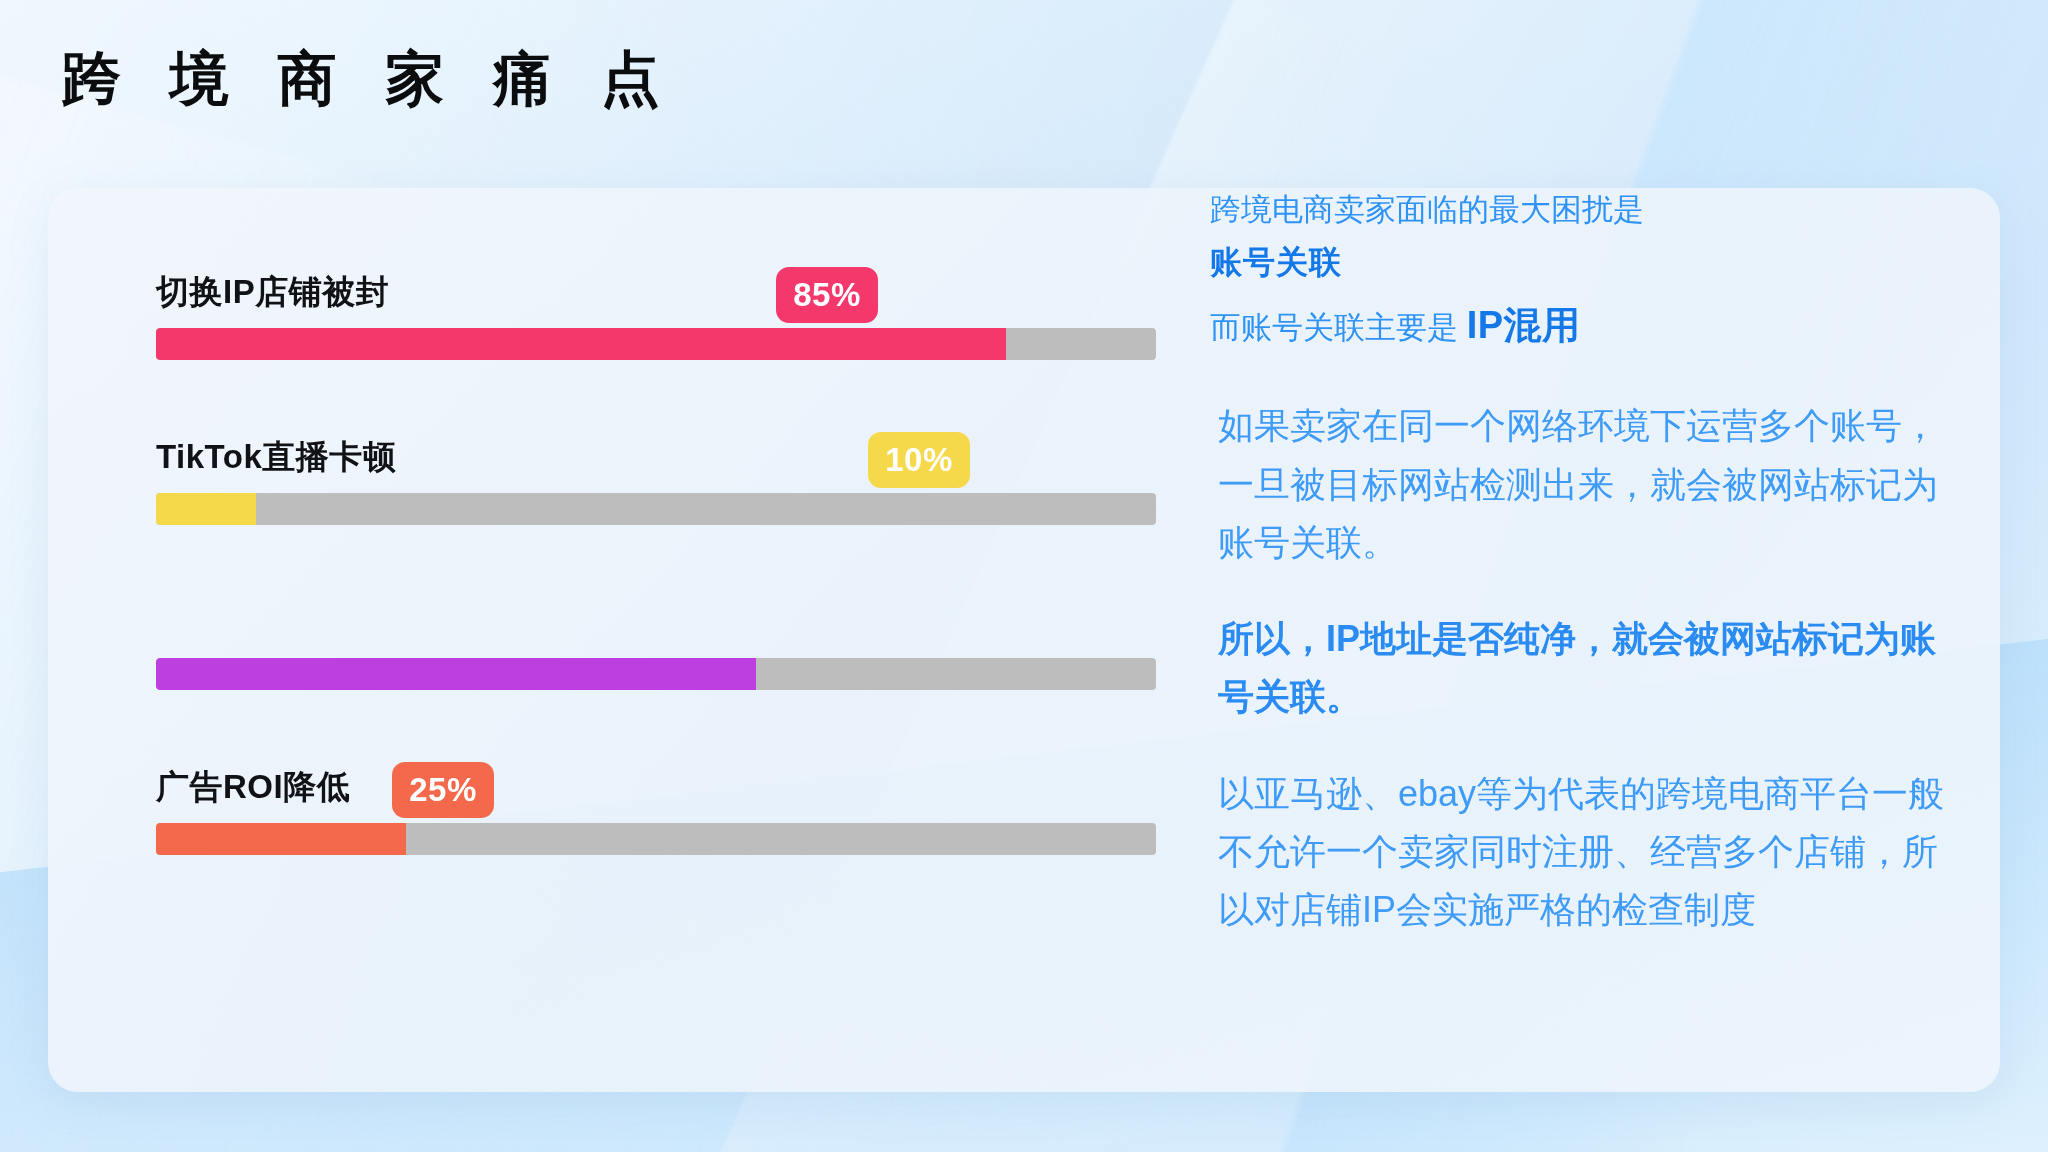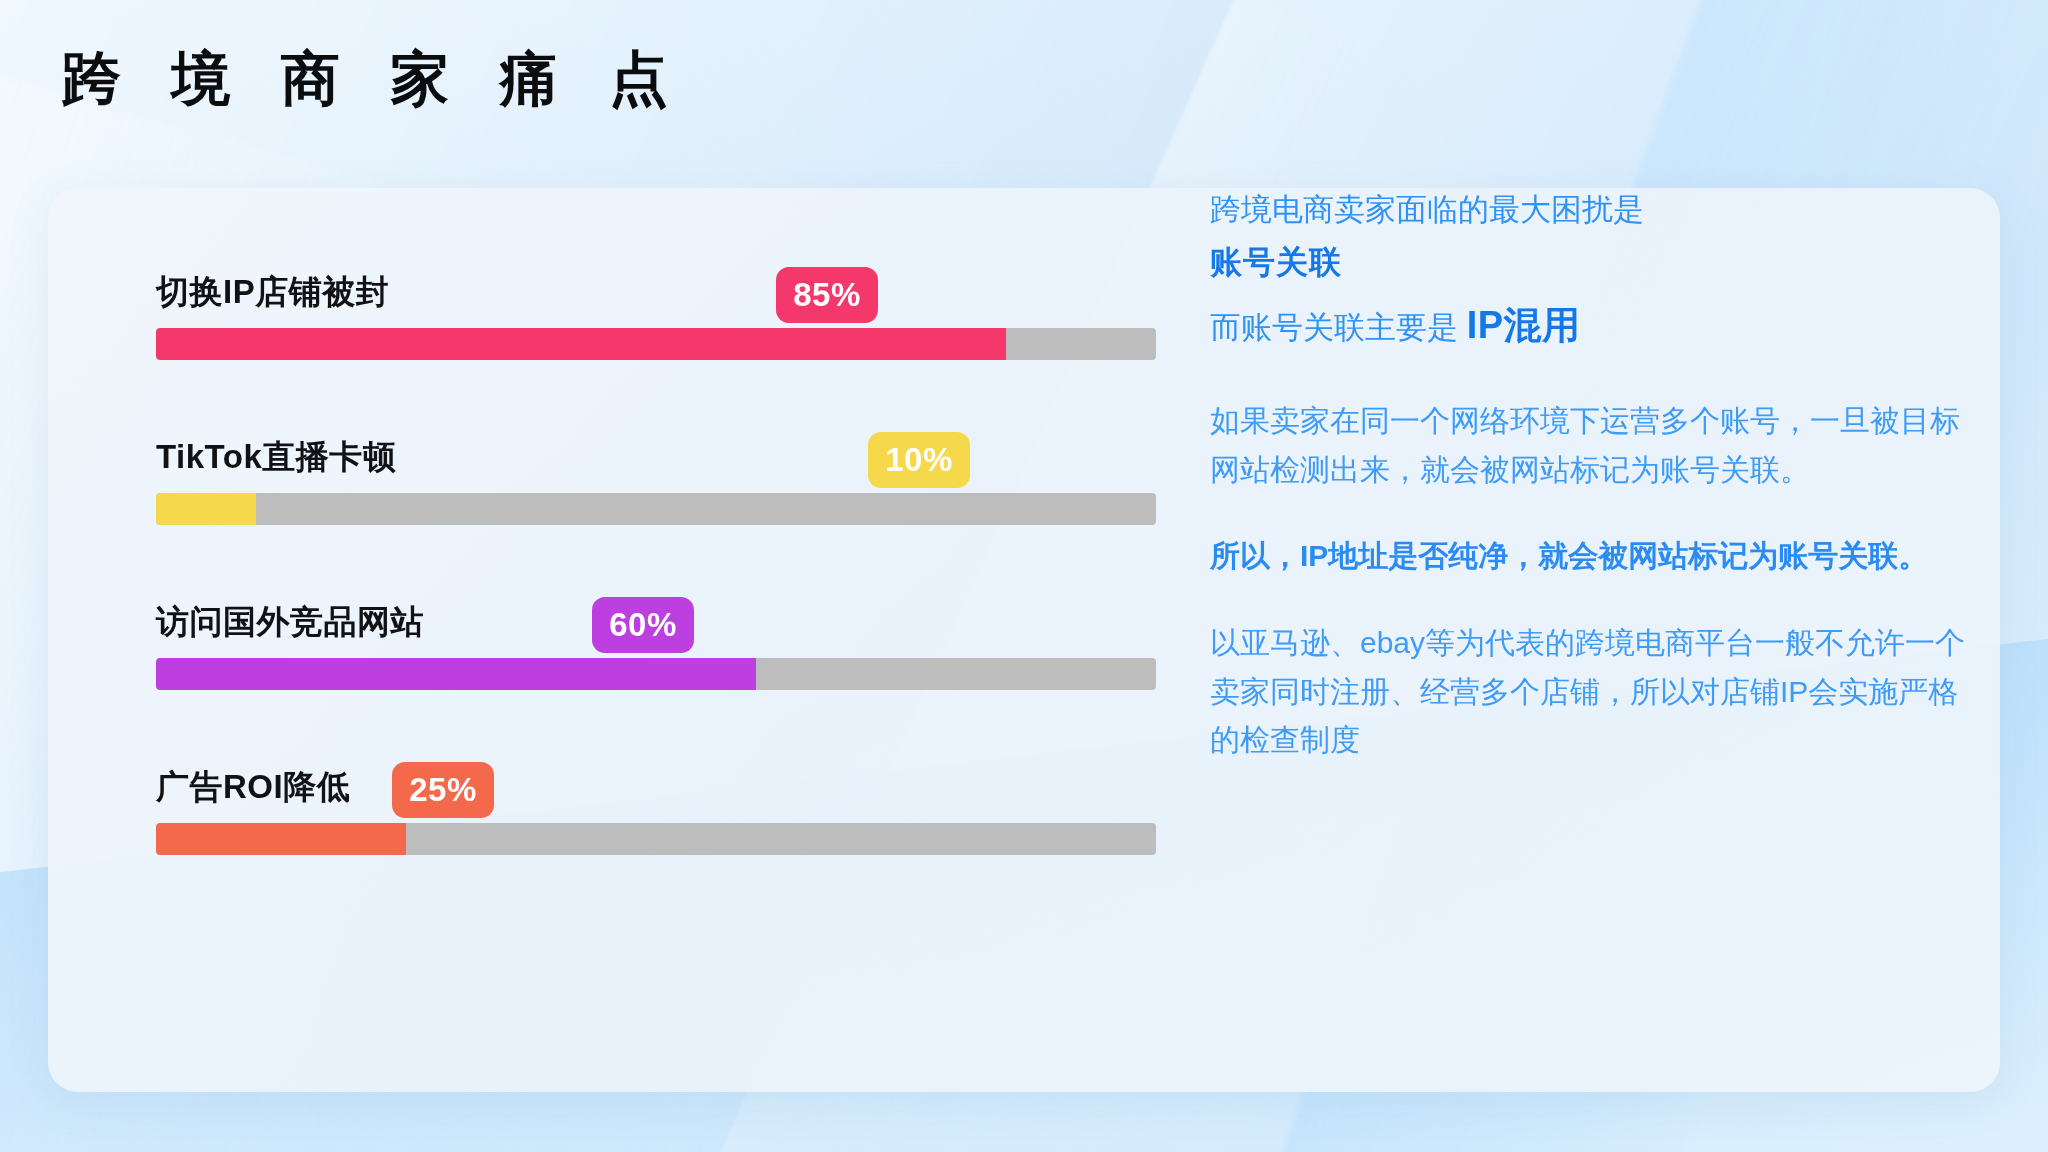--- a/index.html
+++ b/index.html
@@ -76,20 +76,21 @@
   .page-title {
     position: absolute;
     left: 62px;
     top: 50px;
     font-size: 59px;
     font-weight: 900;
     color: #0b0c0e;
     letter-spacing: 17px;
     line-height: 1;
     white-space: nowrap;
+    font-family: Liberation Serif, serif;
   }
 
   
   .card {
     position: absolute;
     left: 48px;
     top: 188px;
     width: 1952px;
     height: 904px;
     border-radius: 30px;
@@ -183,24 +184,25 @@
     line-height: 1.45;
     margin-top: 14px;
   }
   .copy-sub .accent {
     font-size: 38px;
     font-weight: 900;
     color: #1478e8;
     letter-spacing: 0.5px;
   }
   .para {
-    font-size: 30px;
+    font-size: 36px;
     line-height: 1.62;
     color: #3e9bf7;
     font-weight: 500;
+    margin-left: 8px;
   }
   .para.strong {
     font-weight: 900;
     color: #2a8bf2;
   }
   .gap-lg { height: 44px; }
   .gap-md { height: 38px; }
 </style>
 </head>
 <body>
@@ -233,24 +235,20 @@
         <div class="bar-head">
           <div class="bar-label">TikTok直播卡顿</div>
           <div class="badge" style="left:760px;background:#f5d94a;">10%</div>
         </div>
         <div class="track">
           <div class="fill" style="width:10%;background:#f5d94a;"></div>
         </div>
       </div>
 
       <div class="bar-row">
-        <div class="bar-head">
-          <div class="bar-label">访问国外竞品网站</div>
-          <div class="badge" style="left:484px;background:#be3fe0;">60%</div>
-        </div>
         <div class="track">
           <div class="fill" style="width:60%;background:#be3fe0;"></div>
         </div>
       </div>
 
       <div class="bar-row">
         <div class="bar-head">
           <div class="bar-label">广告ROI降低</div>
           <div class="badge" style="left:284px;background:#f4684b;">25%</div>
         </div>

